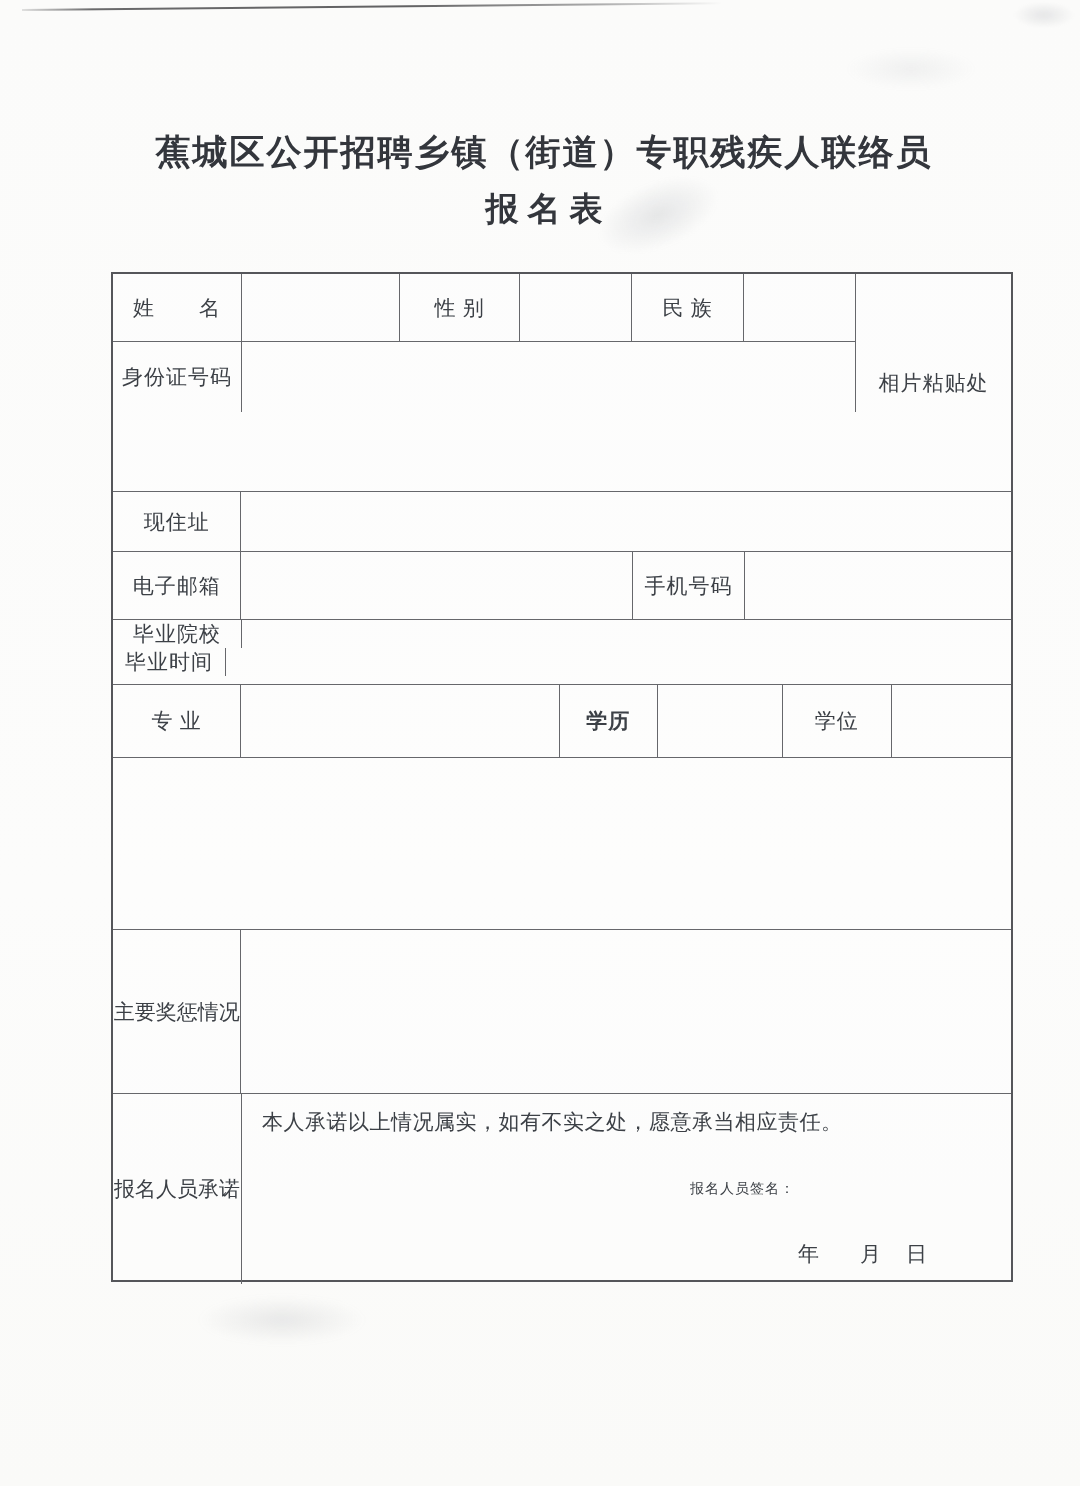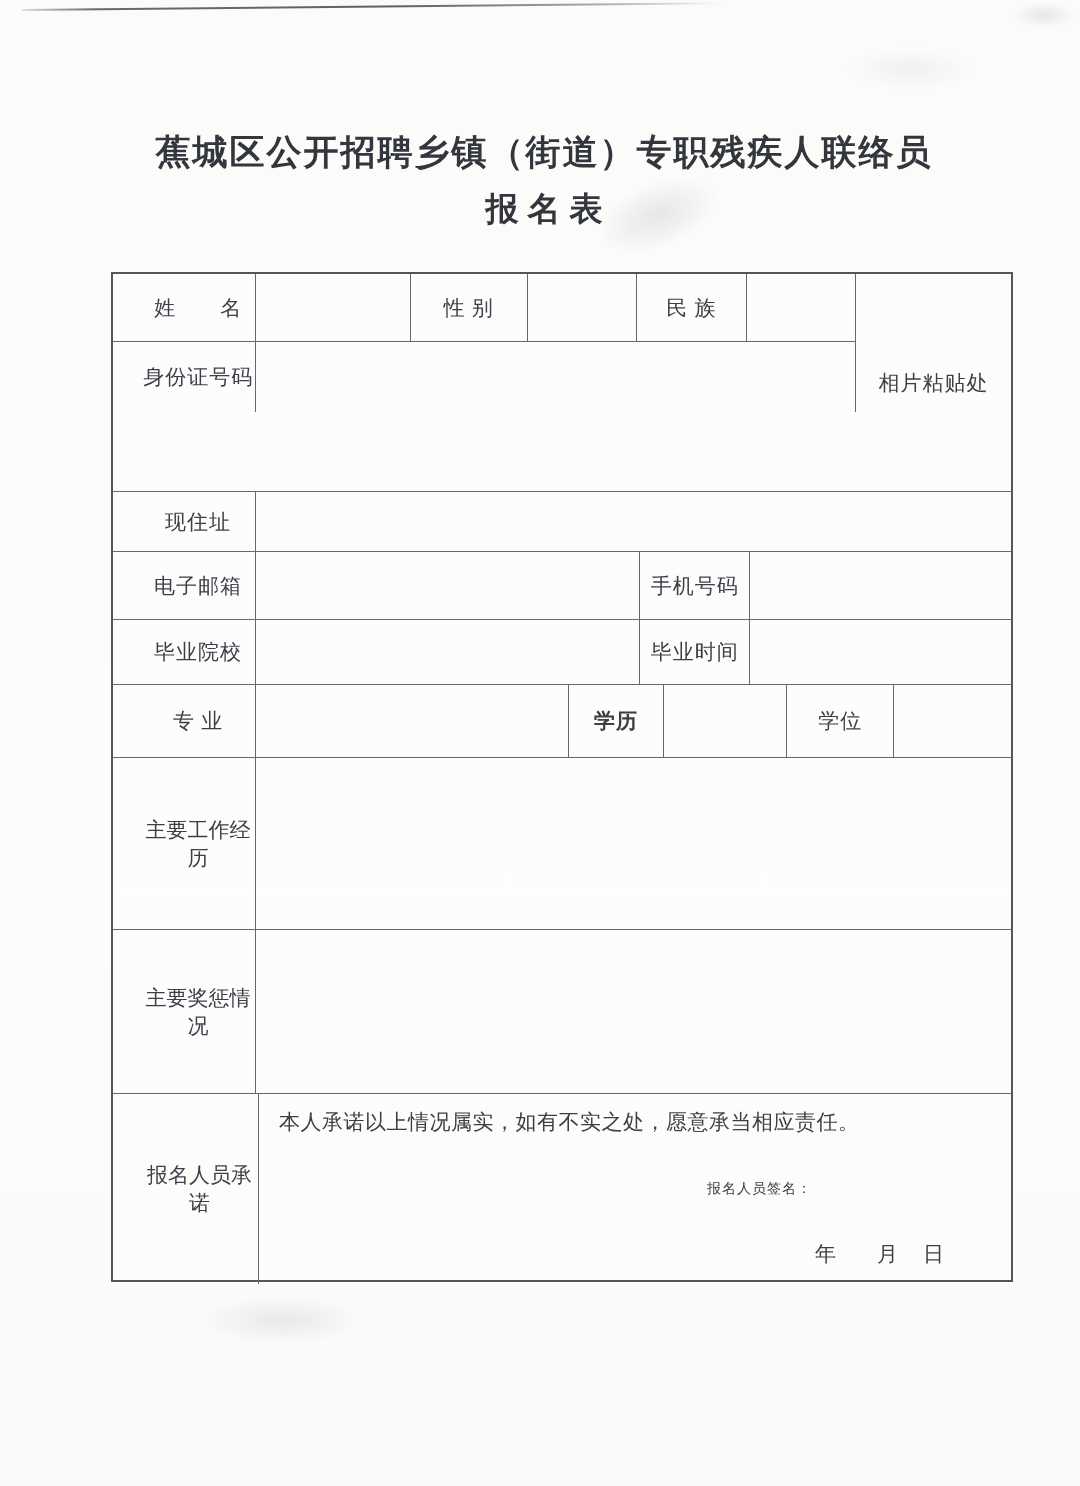--- a/index.html
+++ b/index.html
@@ -52,27 +52,27 @@
   .sectionA-left{width:743px;display:flex;flex-direction:column;box-sizing:border-box;}
   .sectionA-left .row:last-child{border-bottom:none;}
   .photo-cell{width:159px;display:flex;align-items:center;justify-content:center;box-sizing:border-box;}
   .photo-cell span{letter-spacing:1px;}
 
   .r1{height:68px;}
   .r2{height:80px;flex:1;}
   .r3{height:70px;}
   .r4{height:60px;}
   .r5{height:68px;}
-  .r6{height:65px;}
+  .r6{height:65px;flex-direction:column;}
   .r7{height:73px;}
   .r8{height:172px;}
   .r9{height:164px;}
   .r10{height:190px;}
 
-  .w129{width:118px;margin-left:28px;}
+  .w129{width:129px;}
   .w158{width:158px;}
   .w120{width:120px;}
   .w112{width:112px;}
   .w614{width:614px;}
   .w773{width:773px;}
   .w393{width:393px;}
   .w113{width:113px;}
   .w267{width:267px;}
   .w320{width:320px;}
   .w98{width:98px;font-weight:bold;}
@@ -149,21 +149,20 @@
     <div class="row r7">
       <div class="cell label w129">专 业</div>
       <div class="cell w320"></div>
       <div class="cell label w98">学历</div>
       <div class="cell w126"></div>
       <div class="cell label w109">学位</div>
       <div class="cell w120b last"></div>
     </div>
 
     <div class="row r8">
-      <div class="cell label w129 multiline-label">主要工作经历</div>
       <div class="cell w773 last"></div>
     </div>
 
     <div class="row r9">
       <div class="cell label w129 multiline-label">主要奖惩情况</div>
       <div class="cell w773 last"></div>
     </div>
 
     <div class="row r10">
       <div class="cell label w129 multiline-label">报名人员承诺</div>

